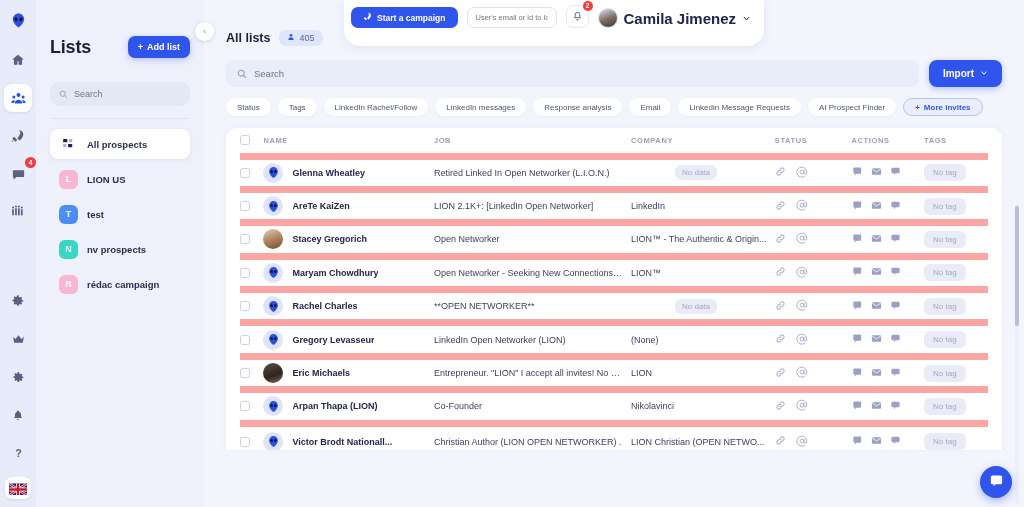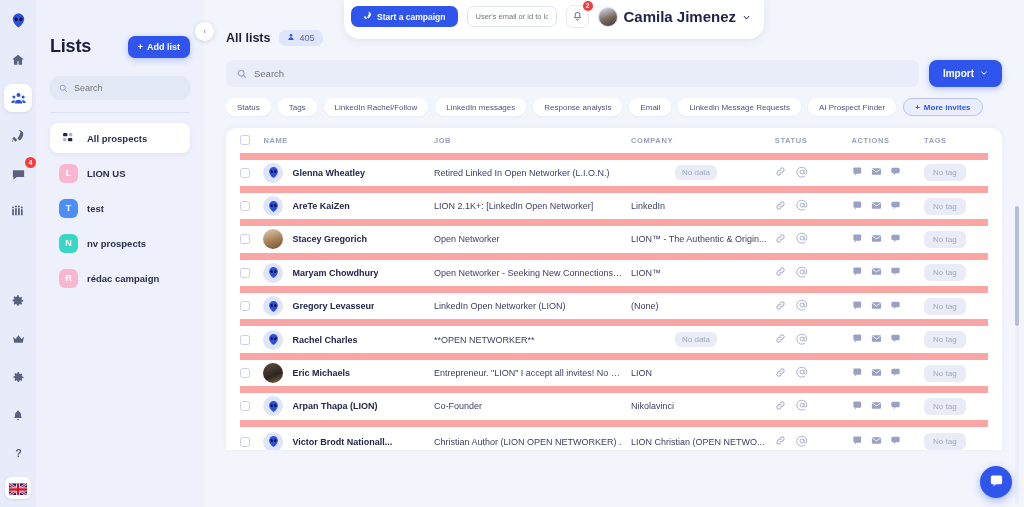--- a/index.html
+++ b/index.html
@@ -47,21 +47,21 @@
   .flag-wrap { width: 26px; height: 22px; border-radius: 7px; background: #fff;
     display: flex; align-items: center; justify-content: center; box-shadow: 0 1px 3px rgba(60,70,130,.13);}
 
   
   .lists-panel {
     width: 168px; flex: 0 0 168px; height: 507px;
     background: #eef1fb;
     padding: 36px 14px 0 14px;
     position: relative;
   }
-  .lists-head { display: flex; justify-content: space-between; margin-bottom: 18px; }
+  .lists-head { display: flex; align-items: center; justify-content: space-between; margin-bottom: 24px; }
   .lists-title { font-size: 18px; font-weight: bold; letter-spacing: -0.2px; }
   .add-list-btn {
     background: #3055ed; color: #fff; border: none; border-radius: 7px;
     font-size: 9px; font-weight: bold; padding: 6px 10px;
     display: flex; align-items: center; gap: 4px; cursor: pointer;
     font-family: "Liberation Sans", sans-serif;
     box-shadow: 0 2px 6px rgba(48,85,237,.3);
   }
   .list-search {
     background: #e3e8f7; border-radius: 9px; height: 24px;
@@ -188,23 +188,23 @@
   .status-icons { display: flex; align-items: center; gap: 10px; color: #a8aecb; }
   .action-icons { display: flex; align-items: center; gap: 8px; color: #9aa1c2; }
   .tag-pill {
     background: #e9ecf6; color: #a2a8c2; border-radius: 6px;
     font-size: 8px; padding: 4px 9px; display: inline-block; cursor: pointer;
   }
 
   
   .topbar {
     position: absolute; top: 0; left: 344px;
-    display: flex; align-items: center; gap: 9px;
+    display: flex; align-items: flex-end; gap: 9px;
     background: #fff; border-radius: 0 0 16px 16px;
-    padding: 5px 13px 11px 7px;
+    padding: 5px 13px 18px 7px;
     box-shadow: 0 2px 8px rgba(60,70,130,.10);
     z-index: 20;
   }
   .campaign-btn {
     background: #3055ed; color: #fff; border: none; border-radius: 7px;
     height: 21px; padding: 0 12px; font-size: 8.5px; font-weight: bold;
     display: flex; align-items: center; gap: 5px; cursor: pointer;
     font-family: "Liberation Sans", sans-serif;
   }
   .login-input {
@@ -704,29 +704,27 @@
               </td>
               <td>
                 <div class="name-cell">
                   <span class="avatar">
                     <svg width="13" height="13" viewBox="0 0 24 24" fill="#2b4fe0">
                       <path d="M12 2C7.6 2 4 5.6 4 10c0 5 4.5 10 8 12 3.5-2 8-7 8-12 0-4.4-3.6-8-8-8z"></path>
                       <ellipse cx="8.6" cy="10.3" rx="2.1" ry="2.8" fill="#0b1030" transform="rotate(-18 8.6 10.3)"></ellipse>
                       <ellipse cx="15.4" cy="10.3" rx="2.1" ry="2.8" fill="#0b1030" transform="rotate(18 15.4 10.3)"></ellipse>
                     </svg>
                   </span>
-                  <span class="name-txt">Gregory Levasseur</span>
-                </div>
-              </td>
-              <td>
-                <span class="job-txt">LinkedIn Open Networker (LION)</span>
-              </td>
-              <td>
-                <span class="comp-txt">(None)</span>
-              </td>
+                  <span class="name-txt">Rachel Charles</span>
+                </div>
+              </td>
+              <td>
+                <span class="job-txt">**OPEN NETWORKER**</span>
+              </td>
+              <td><span class="nodata">No data</span></td>
               <td>
                 <div class="status-icons">
                   <span><svg width="11" height="11" viewBox="0 0 24 24" fill="none" stroke="#a8aecb" stroke-width="2.2">
                       <path d="M10 14a4 4 0 0 0 5.7 0l3-3a4 4 0 0 0-5.7-5.7l-1.3 1.3"></path>
                       <path d="M14 10a4 4 0 0 0-5.7 0l-3 3a4 4 0 0 0 5.7 5.7l1.3-1.3"></path>
                     </svg></span>
                   <span><svg width="12" height="12" viewBox="0 0 24 24" fill="none" stroke="#a8aecb" stroke-width="1.9">
                       <circle cx="12" cy="12" r="4"></circle>
                       <path d="M16 8v5.5a2.8 2.8 0 0 0 5.3 1.2A10 10 0 1 0 18 20"></path>
                     </svg></span>
@@ -756,27 +754,29 @@
               </td>
               <td>
                 <div class="name-cell">
                   <span class="avatar">
                     <svg width="13" height="13" viewBox="0 0 24 24" fill="#2b4fe0">
                       <path d="M12 2C7.6 2 4 5.6 4 10c0 5 4.5 10 8 12 3.5-2 8-7 8-12 0-4.4-3.6-8-8-8z"></path>
                       <ellipse cx="8.6" cy="10.3" rx="2.1" ry="2.8" fill="#0b1030" transform="rotate(-18 8.6 10.3)"></ellipse>
                       <ellipse cx="15.4" cy="10.3" rx="2.1" ry="2.8" fill="#0b1030" transform="rotate(18 15.4 10.3)"></ellipse>
                     </svg>
                   </span>
-                  <span class="name-txt">Rachel Charles</span>
-                </div>
-              </td>
-              <td>
-                <span class="job-txt">**OPEN NETWORKER**</span>
-              </td>
-              <td><span class="nodata">No data</span></td>
+                  <span class="name-txt">Gregory Levasseur</span>
+                </div>
+              </td>
+              <td>
+                <span class="job-txt">LinkedIn Open Networker (LION)</span>
+              </td>
+              <td>
+                <span class="comp-txt">(None)</span>
+              </td>
               <td>
                 <div class="status-icons">
                   <span><svg width="11" height="11" viewBox="0 0 24 24" fill="none" stroke="#a8aecb" stroke-width="2.2">
                       <path d="M10 14a4 4 0 0 0 5.7 0l3-3a4 4 0 0 0-5.7-5.7l-1.3 1.3"></path>
                       <path d="M14 10a4 4 0 0 0-5.7 0l-3 3a4 4 0 0 0 5.7 5.7l1.3-1.3"></path>
                     </svg></span>
                   <span><svg width="12" height="12" viewBox="0 0 24 24" fill="none" stroke="#a8aecb" stroke-width="1.9">
                       <circle cx="12" cy="12" r="4"></circle>
                       <path d="M16 8v5.5a2.8 2.8 0 0 0 5.3 1.2A10 10 0 1 0 18 20"></path>
                     </svg></span>

